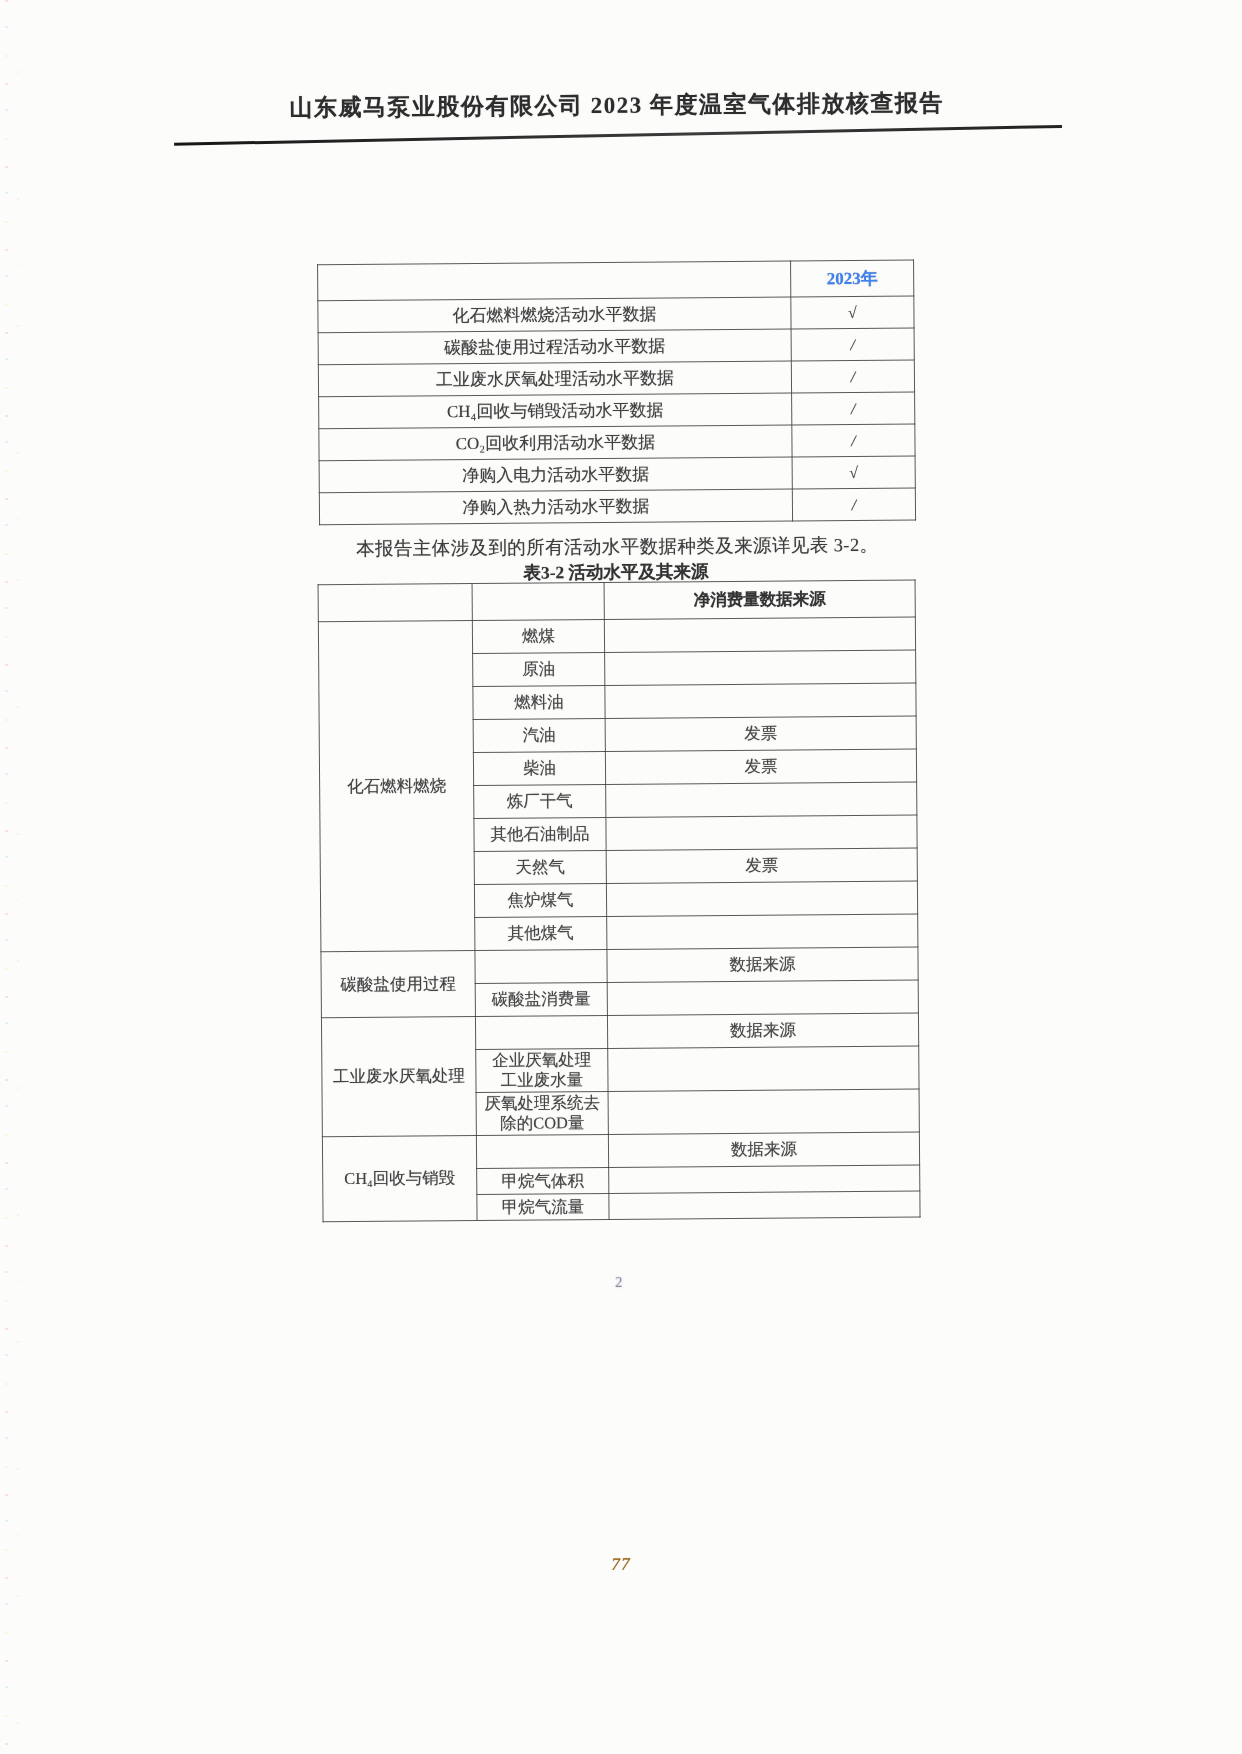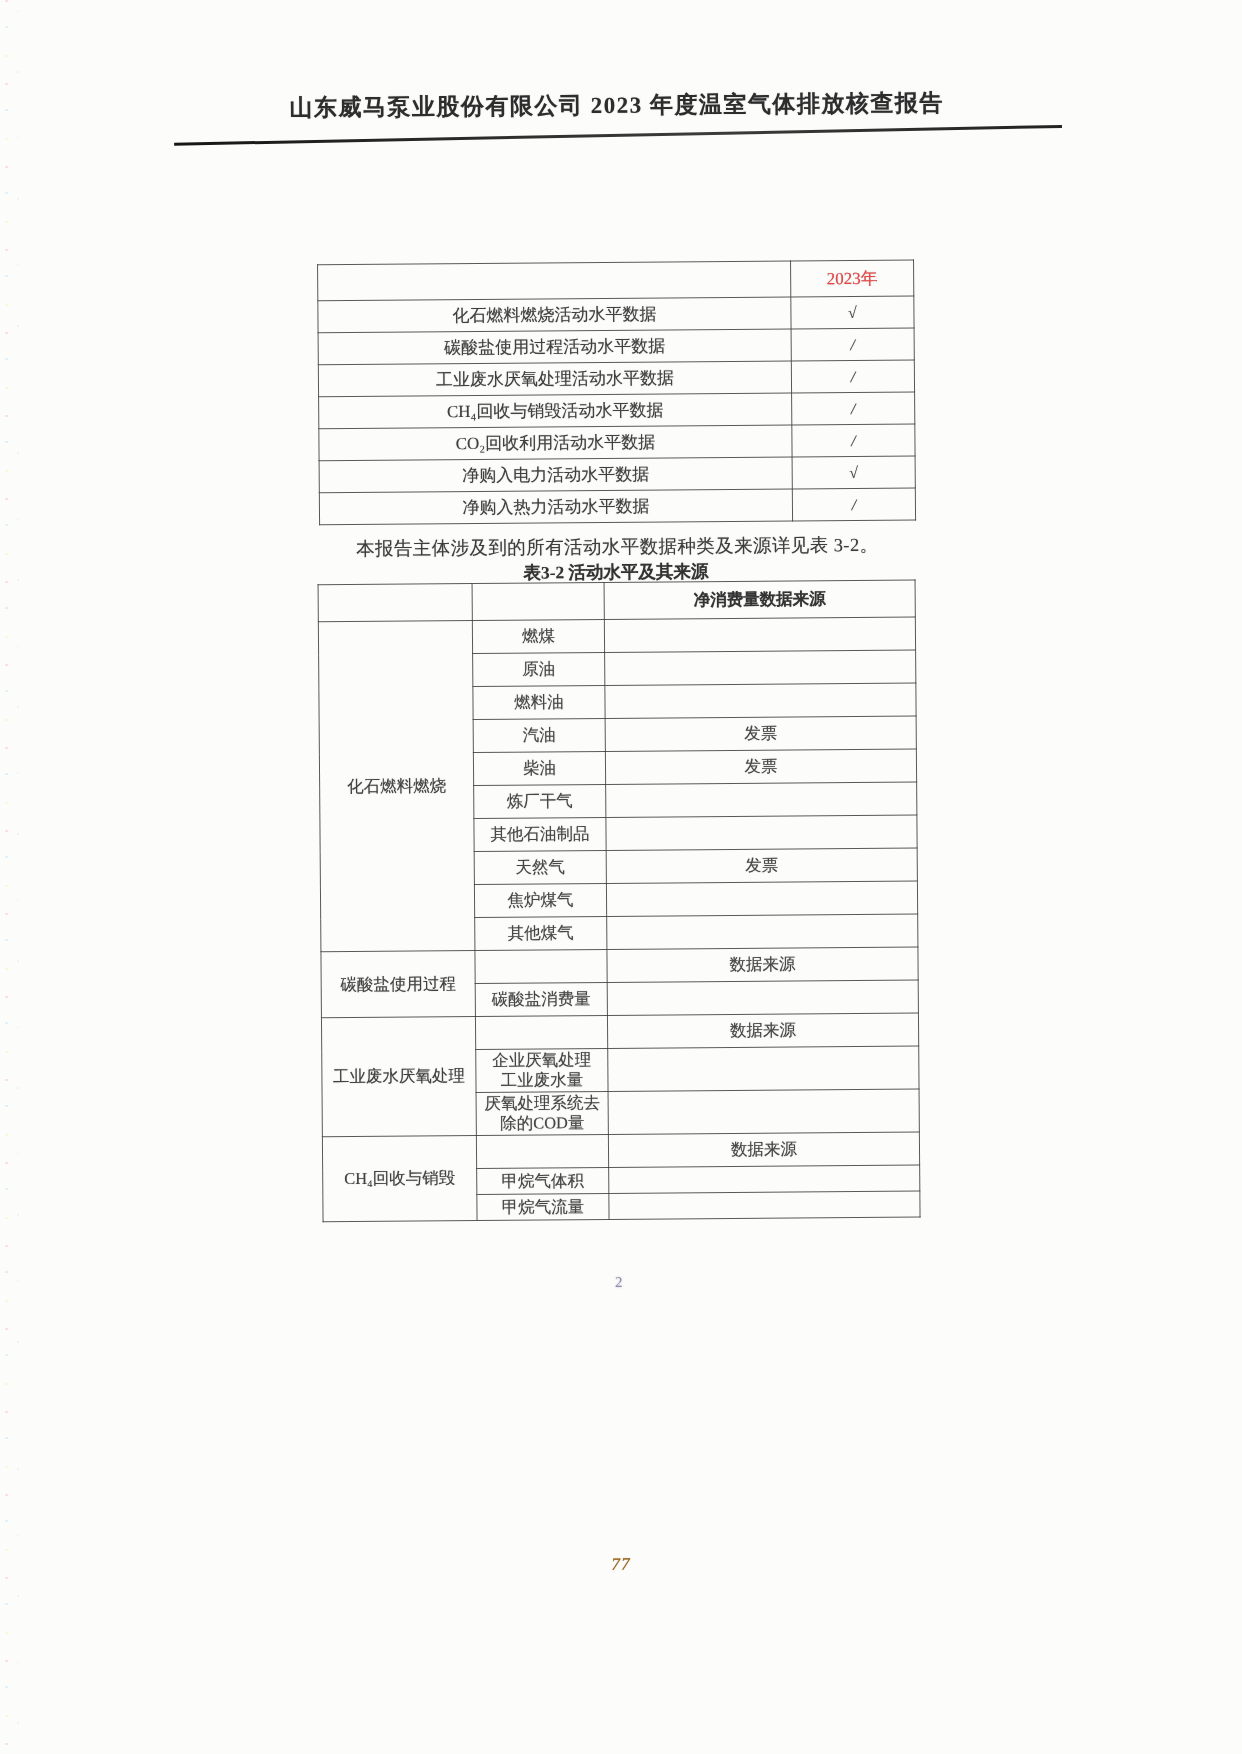--- a/index.html
+++ b/index.html
@@ -32,21 +32,21 @@
     position:absolute;top:134px;left:178px;width:888px;height:2.5px;
     background:linear-gradient(to right,#161616,#3c3c3c 60%,#222);
     transform:rotate(-0.7deg);
   }
   table{border-collapse:collapse;table-layout:fixed;}
   td{border:1.5px solid rgba(52,52,52,.82);text-align:center;vertical-align:middle;padding:0 2px;overflow:hidden;}
   
   .t1{position:absolute;top:262px;left:320px;width:596px;font-size:17px;color:#404040;}
   .t1 tr{height:32px;}
   .t1 tr.hdr{height:36px;}
-  .t1 .year{font-weight:normal;color:#ef4444;}
+  .t1 .year{font-weight:bold;color:#3b82f6;}
   .t1 .val{font-size:16px;color:#4a4a4a;font-style:italic;}
   
   .intro-note{
     position:absolute;top:534px;left:318px;width:612px;
     font-size:18.5px;color:#3d3d3d;text-indent:2.1em;letter-spacing:.4px;
   }
   .t2-title{
     position:absolute;top:560px;left:318px;width:597px;
     text-align:center;font-size:17.5px;font-weight:bold;color:#333;
   }

